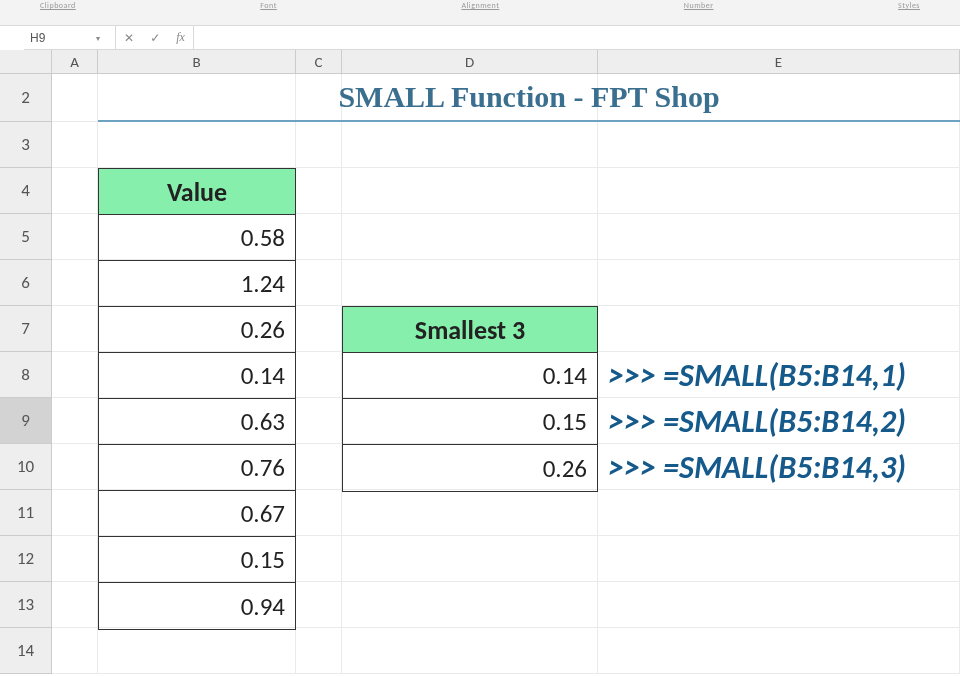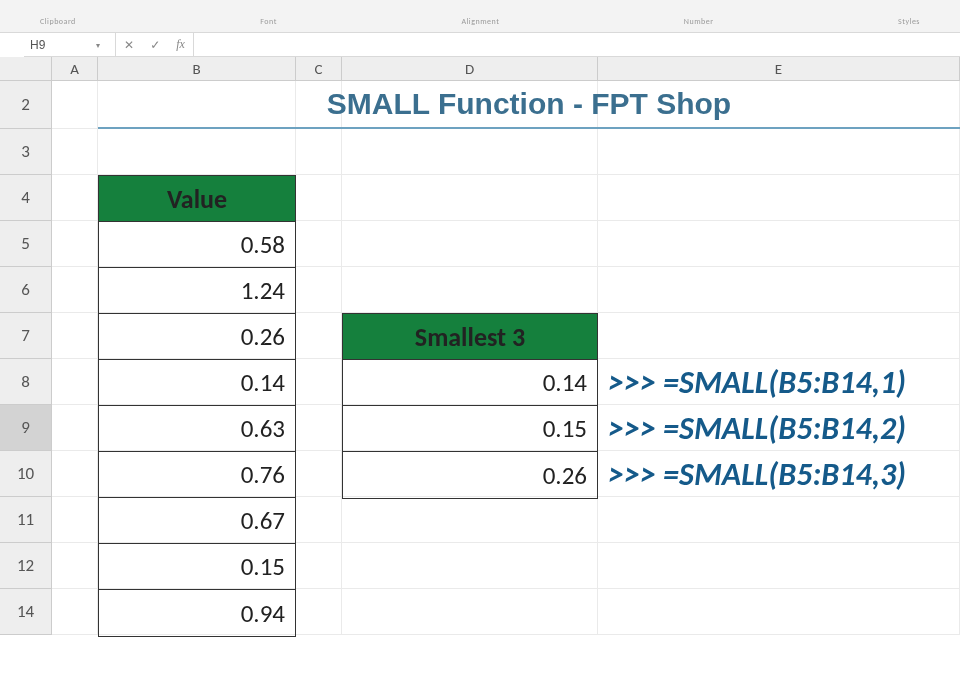--- a/index.html
+++ b/index.html
@@ -16,22 +16,23 @@
 
   
   .ribbon-remnant {
     height: 26px;
     background: #f3f3f3;
     border-bottom: 1px solid #d9d9d9;
     font-size: 8px;
     color: #9a9a9a;
     display: flex;
     justify-content: space-between;
-    padding: 16px 40px;
+    padding: 0 40px;
     letter-spacing: .5px;
+    text-decoration: underline;
   }
 
   
   .fx-row {
     height: 24px;
     background: #fff;
     display: flex;
     align-items: stretch;
     border-bottom: 1px solid #d9d9d9;
     margin-left: 24px;
@@ -111,21 +112,21 @@
 
   
   .title-span {
     position: absolute;
     left: 98px; 
     top: 24px;  
     width: 862px; 
     height: 48px;
     padding-top: 0;
 
-    font-family: Liberation Sans, sans-serif;
+    font-family: Liberation Serif, serif;
     font-weight: 700;
     font-size: 30px;
     color: #3b6f8f;
     display: flex;
     align-items: center;
     justify-content: center;
     border-bottom: 2.5px double #6da2c0;
     pointer-events: none;
   }
 
@@ -140,21 +141,21 @@
 
   .tcell {
     border-bottom: 1.5px solid #333;
     height: 46px;
     font-size: 25px;
     display:flex; align-items:center;
     padding: 0 10px;
   }
   .tcell:last-child { border-bottom: none; }
   .thead {
-    background: #15803d;
+    background: #86efac;
     font-weight: 700;
     justify-content: center;
     font-size: 26px;
   }
   .tnum { justify-content: flex-end; padding-left: 43px; }
 
   
   .annos {
     position: absolute;
     left: 608px;
@@ -282,20 +283,28 @@
   <div class="sheet-row rH">
       <div class="row-header rH">11</div>
       <div class="cell cA"></div>
       <div class="cell cB"></div>
       <div class="cell cC"></div>
       <div class="cell cD"></div>
       <div class="cell cE"></div>
     </div>
   <div class="sheet-row rH">
       <div class="row-header rH">12</div>
+      <div class="cell cA"></div>
+      <div class="cell cB"></div>
+      <div class="cell cC"></div>
+      <div class="cell cD"></div>
+      <div class="cell cE"></div>
+    </div>
+  <div class="sheet-row rH">
+      <div class="row-header rH">13</div>
       <div class="cell cA"></div>
       <div class="cell cB"></div>
       <div class="cell cC"></div>
       <div class="cell cD"></div>
       <div class="cell cE"></div>
     </div>
   <div class="sheet-row rH">
       <div class="row-header rH">14</div>
       <div class="cell cA"></div>
       <div class="cell cB"></div>

